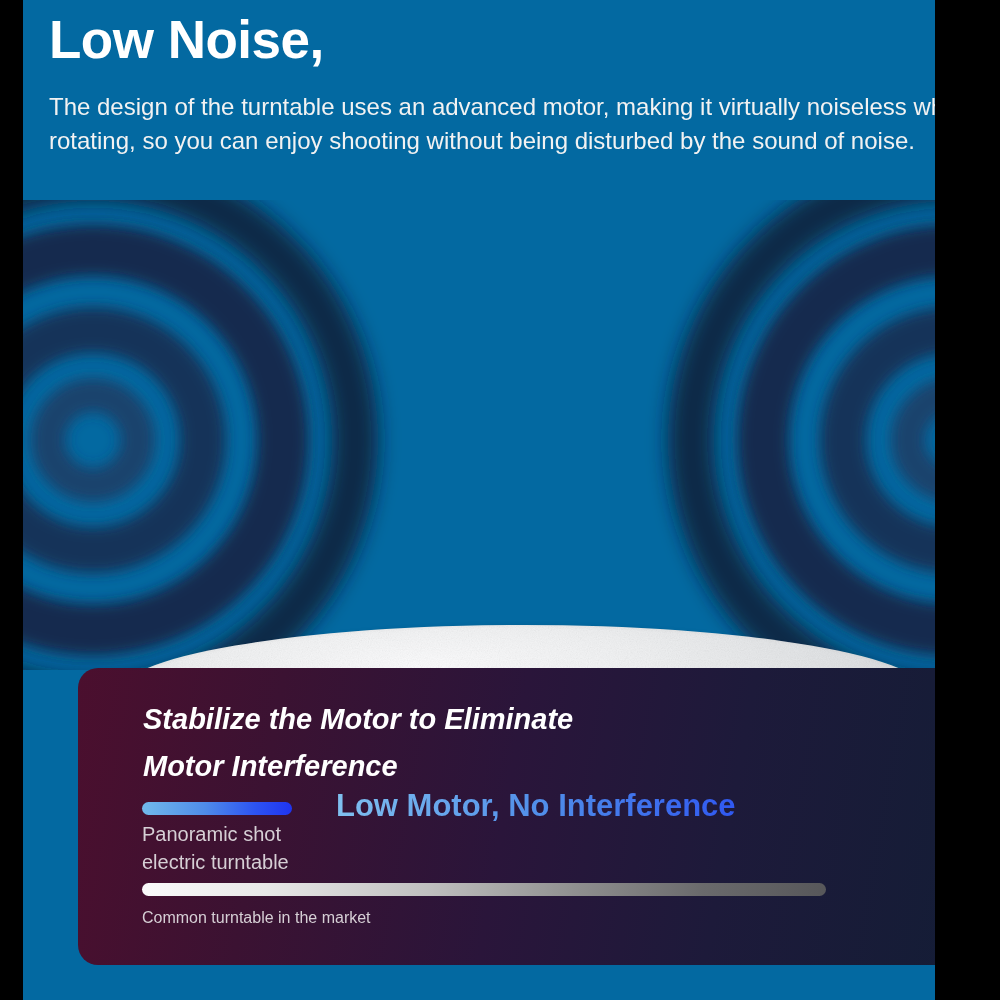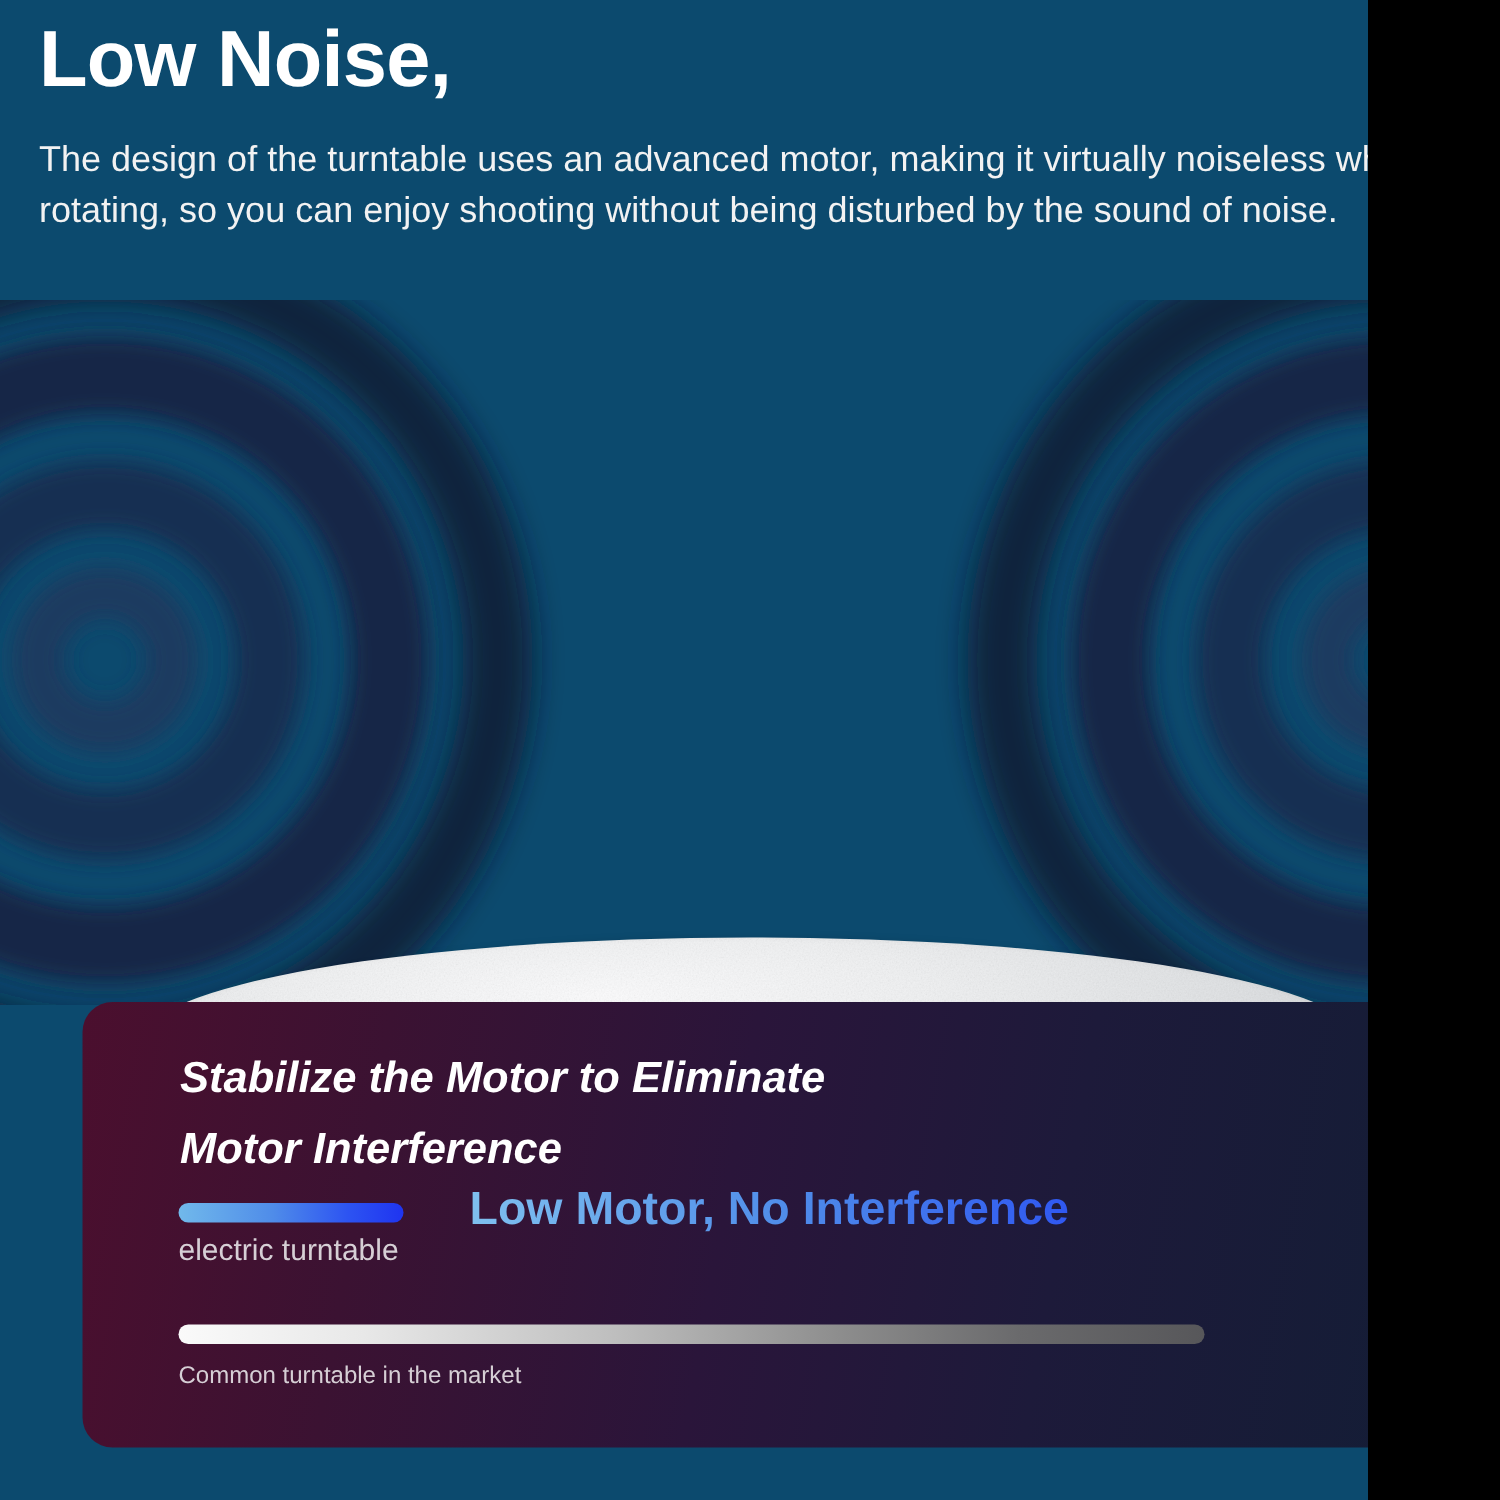--- a/index.html
+++ b/index.html
@@ -3,21 +3,21 @@
 <meta charset="utf-8">
 <style>
   * { margin:0; padding:0; box-sizing:border-box; }
   html, body { width:1000px; height:1000px; }
   body {
     background:#000;
     font-family:"Liberation Sans", sans-serif;
     overflow:hidden;
     position:relative;
   }
-  #page { position:absolute; inset:0; width:912px; height:1000px; overflow:hidden; background:#0c4a6e; }
+  #page { position:absolute; inset:0; width:912px; height:1000px; overflow:hidden; background:#0369a1;margin-left:23px; }
 
   
   .ripples { position:absolute; left:0; top:200px; width:1000px; height:470px; overflow:hidden; }
   .ripple-svg { position:absolute; left:0; top:0; }
 
   
   .header { position:absolute; left:26px; top:12px; width:950px; }
   .headline {
     font-size:53px; line-height:56px; font-weight:bold; color:#ffffff;
     letter-spacing:-0.5px;
@@ -244,20 +244,21 @@
   <div class="card">
     <div class="card-title">
       <div>Stabilize the Motor to Eliminate</div>
       <div>Motor Interference</div>
     </div>
 
     <div class="bar-blue-track" style="width: 150px;"></div>
     <div class="gradient-text">Low Motor, No Interference</div>
 
     <div class="label-blue">
+      <div>Panoramic shot</div>
       <div>electric turntable</div>
     </div>
 
     <div class="bar-gray-track" style="width: 684px;"></div>
     <div class="label-gray">Common turntable in the market</div>
   </div>
 
 </div>
 
 </body></html>

